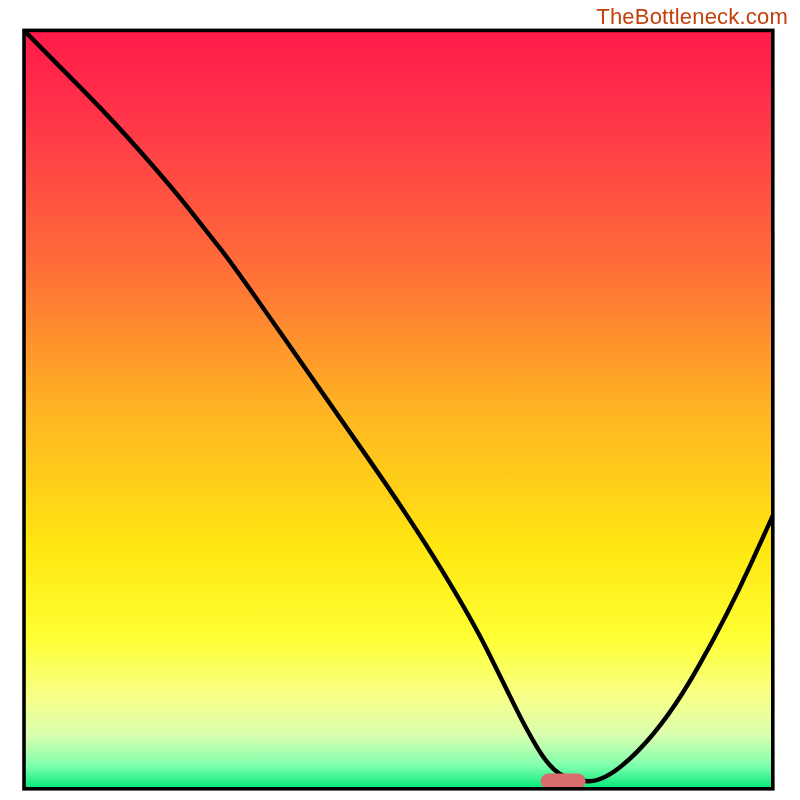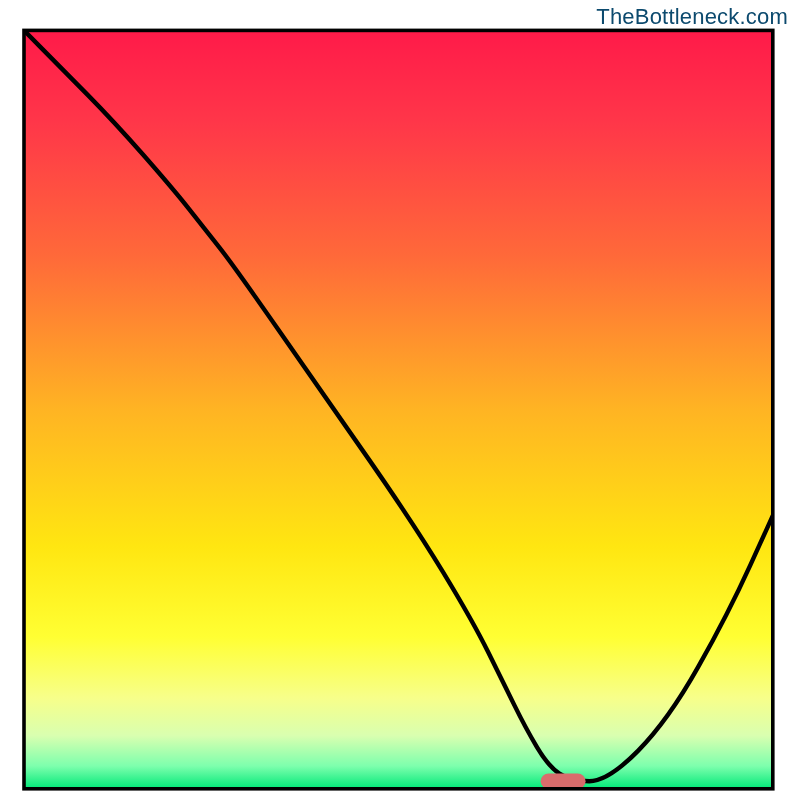--- a/index.html
+++ b/index.html
@@ -14,21 +14,21 @@
     position: relative;
     width: 800px;
     height: 800px;
   }
   .watermark {
     position: absolute;
     top: 4px;
     right: 12px;
     font-size: 22px;
     font-weight: 500;
-    color: #0c4a6e;
+    color: #c2410c;
     letter-spacing: 0.2px;
   }
   svg.chart {
     position: absolute;
     top: 0;
     left: 0;
     width: 800px;
     height: 800px;
   }
 </style>

